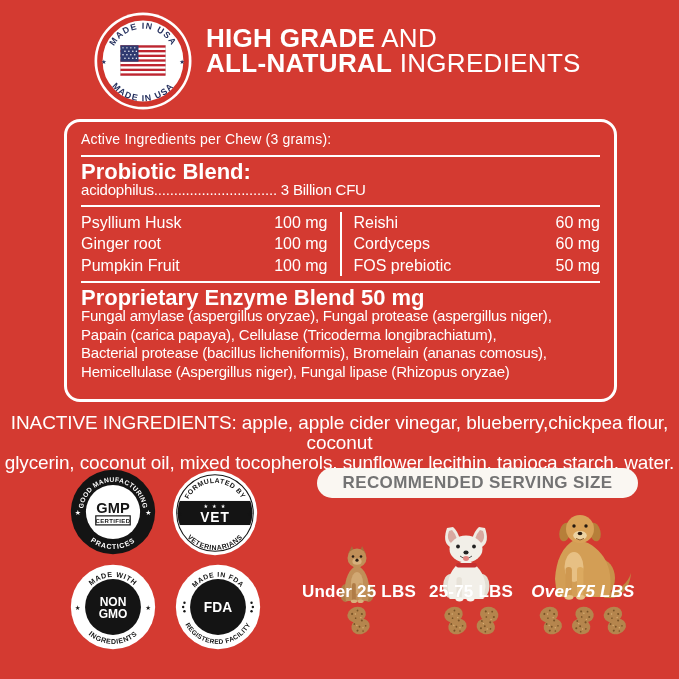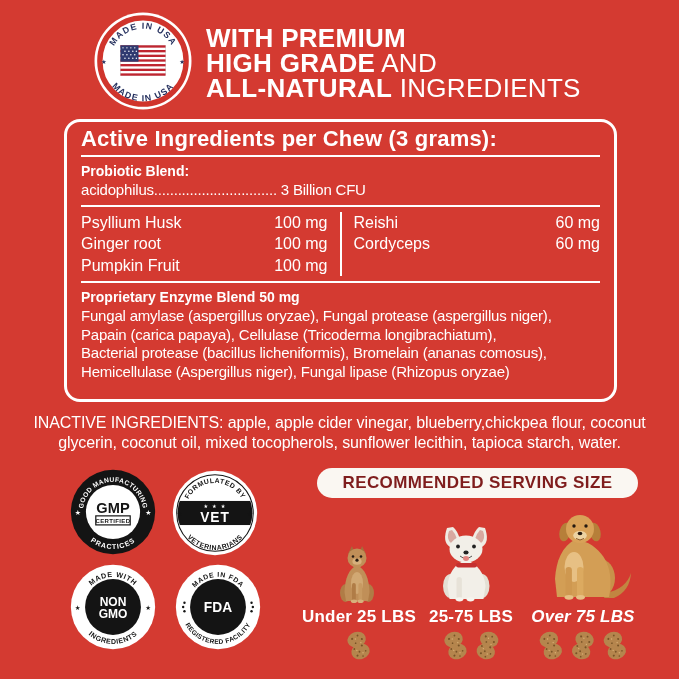--- a/index.html
+++ b/index.html
@@ -10,50 +10,50 @@
   
   .usa-badge{position:absolute;left:94px;top:12px;width:98px;height:98px;}
   .headline{position:absolute;left:206px;top:26px;font-size:26px;line-height:25px;letter-spacing:.3px;}
   .headline .b{font-weight:bold;}
   .headline .r{font-weight:normal;}
 
   
   .panel{position:absolute;left:64px;top:119px;width:553px;height:283px;
          border:3px solid #fff;border-radius:16px;box-sizing:border-box;
          padding:6px 14px 0;}
-  .panel-title{font-size:22px;font-weight:bold;line-height:22px;letter-spacing:.2px;}
+  .panel-title{font-size:14px;font-weight:normal;line-height:22px;letter-spacing:.2px;}
   .hrule{border:none;border-top:2px solid #fff;margin:5px 0;}
-  .blend-title{font-size:14px;font-weight:bold;line-height:19px;}
+  .blend-title{font-size:22px;font-weight:bold;line-height:19px;}
   .pline{font-size:15px;line-height:18.5px;white-space:nowrap;letter-spacing:-.2px;}
   .itable{display:flex;align-items:stretch;margin:2px 0;text-align:center;}
   .tcol{flex:1;}
   .trow{display:flex;justify-content:space-between;font-size:16px;line-height:21.5px;}
   .vdiv{width:2px;background:#fff;margin:0 12px;}
 
   
   .inactive{position:absolute;left:0;top:413px;width:679px;text-align:center;
-            font-size:16px;line-height:20px;letter-spacing:-.1px;}
+            font-size:19px;line-height:20px;letter-spacing:-.1px;}
 
   
   .badge{position:absolute;width:86px;height:86px;}
   #badge-gmp{left:70px;top:469px;}
   #badge-vet{left:172px;top:470px;}
   #badge-nongmo{left:70px;top:564px;}
   #badge-fda{left:175px;top:564px;}
 
   
   .pill{position:absolute;left:317px;top:468px;width:321px;height:30px;
         background:#faf7f2;border-radius:16px;display:flex;align-items:center;justify-content:center;
-        color:#7f1d1d;font-weight:bold;font-size:17px;letter-spacing:.4px;}
+        color:#737373;font-weight:bold;font-size:17px;letter-spacing:.4px;}
   .dog{position:absolute;}
   #dog-small{left:331px;top:545px;width:52px;height:58px;}
   #dog-medium{left:431px;top:525px;width:72px;height:78px;}
   #dog-large{left:529px;top:509px;width:106px;height:94px;}
 
-  .serve-group{position:absolute;top:607px;transform:translateX(-50%);text-align:center;}
+  .serve-group{position:absolute;top:582px;transform:translateX(-50%);text-align:center;}
   #group-0{left:359px;} #group-1{left:471px;} #group-2{left:583px;font-style:italic;}
   .serve-label{font-size:17px;font-weight:bold;white-space:nowrap;letter-spacing:.2px;}
   .chew-row{margin-top:3px;display:flex;justify-content:center;gap:5px;height:33px;}
   .chew{width:27px;height:31px;display:block;}
   .chew-row .chew:nth-child(2n){transform:rotate(16deg);}
   .chew-row .chew:nth-child(2n+1){transform:rotate(-18deg);}
 </style>
 </head>
 <body>
 
@@ -99,21 +99,20 @@
           <circle cx="41.6" cy="43.6" r="0.75"></circle>
         <circle cx="31.6" cy="47.1" r="0.75"></circle>
           <circle cx="35.6" cy="47.1" r="0.75"></circle>
           <circle cx="39.6" cy="47.1" r="0.75"></circle>
           <circle cx="43.2" cy="47.1" r="0.75"></circle>
       </g>
     </g>
   </svg>
 
   <div class="headline">
-    <div><span class="b">WITH PREMIUM</span></div>
     <div><span class="b">HIGH GRADE</span><span class="r"> AND</span></div>
     <div><span class="b">ALL-NATURAL</span><span class="r"> INGREDIENTS</span></div>
   </div>
 
   <section class="panel">
     <div class="panel-title">Active Ingredients per Chew (3 grams):</div>
     <hr class="hrule">
     <div class="blend-title">Probiotic Blend:</div>
     <div class="pline">acidophilus............................... 3 Billion CFU</div>
     <hr class="hrule">
@@ -134,20 +133,24 @@
       </div>
       <div class="vdiv"></div>
       <div class="tcol">
         <div class="trow">
             <span>Reishi</span>
             <span>60 mg</span>
           </div>
         <div class="trow">
             <span>Cordyceps</span>
             <span>60 mg</span>
+          </div>
+        <div class="trow">
+            <span>FOS prebiotic</span>
+            <span>50 mg</span>
           </div>
       </div>
     </div>
     <hr class="hrule">
     <div class="blend-title">Proprietary Enzyme Blend 50 mg</div>
     <div class="pline">Fungal amylase (aspergillus oryzae), Fungal protease (aspergillus niger),</div>
     <div class="pline">Papain (carica papaya), Cellulase (Tricoderma longibrachiatum),</div>
     <div class="pline">Bacterial protease (bacillus licheniformis), Bromelain (ananas comosus),</div>
     <div class="pline">Hemicellulase (Aspergillus niger), Fungal lipase (Rhizopus oryzae)</div>
   </section>

